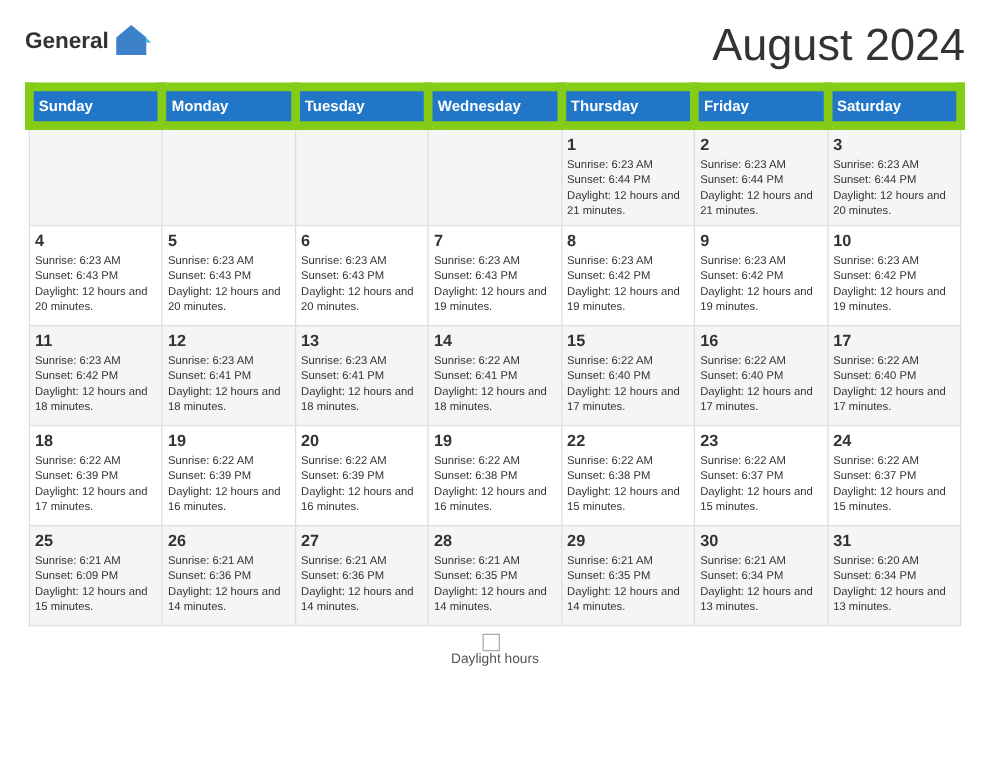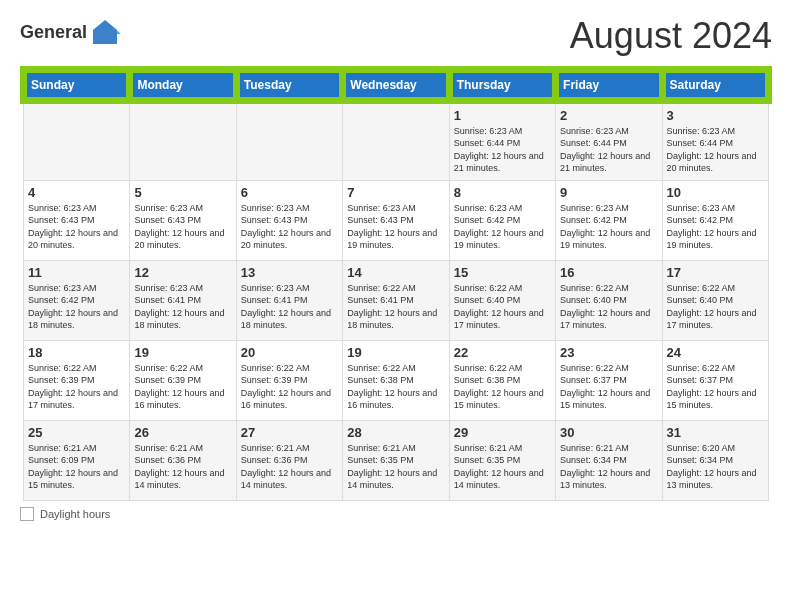--- a/index.html
+++ b/index.html
@@ -85,20 +85,21 @@
       font-size: 9px;
       line-height: 1.4;
       color: #333;
     }
     .footer {
       display: flex;
       align-items: center;
       margin-top: 6px;
       font-size: 11px;
       color: #555;
+      flex-direction: column;
     }
     .footer-box {
       width: 14px;
       height: 14px;
       border: 1px solid #aaa;
       margin-right: 6px;
       background: #fff;
     }
   </style>
 </head>

